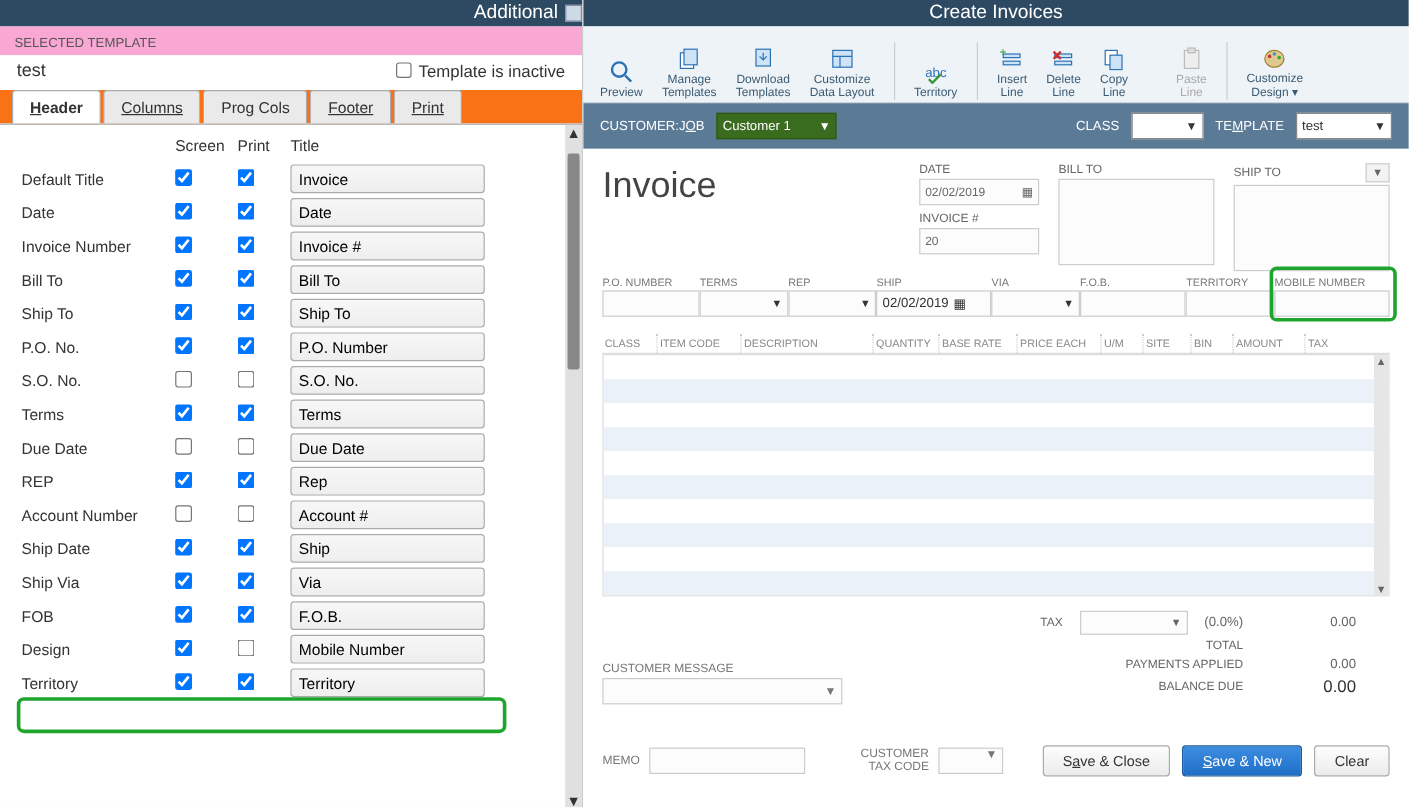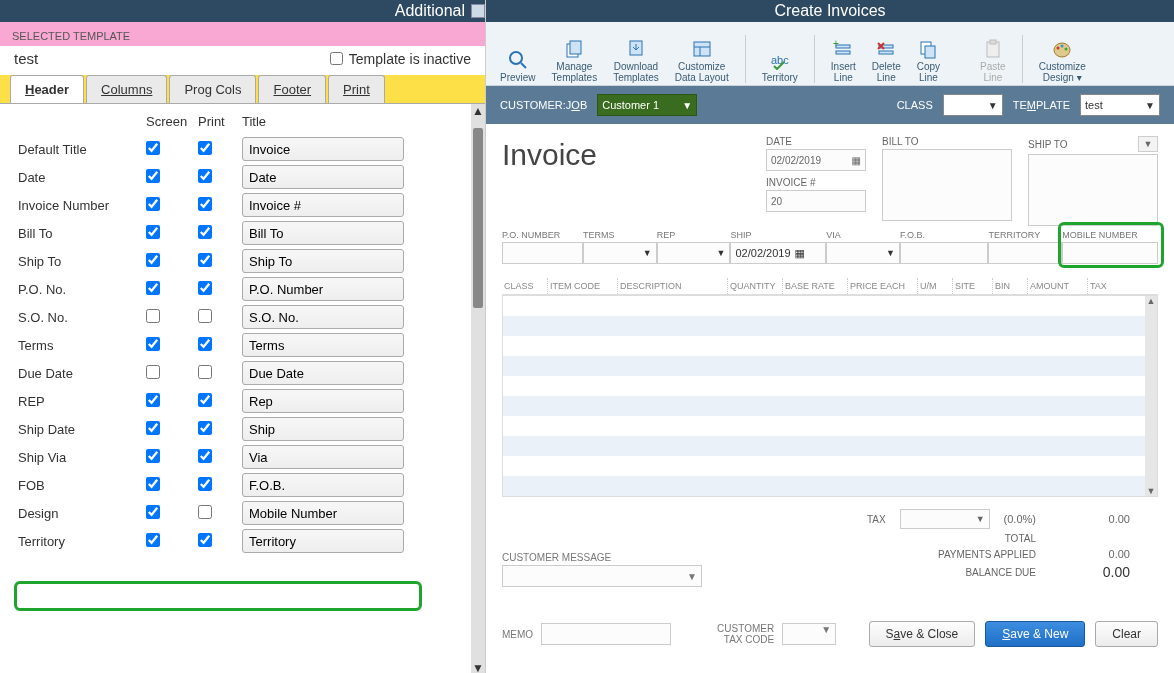--- a/index.html
+++ b/index.html
@@ -6,21 +6,21 @@
 body { background: #fff; font-size: 12px; color: #333; }
 .container { display: flex; width: 1174px; height: 673px; }
 .left-panel { width: 486px; border-right: 1px solid #ccc; display: flex; flex-direction: column; background: #f5f5f5; }
 .right-panel { width: 688px; display: flex; flex-direction: column; }
 .title-bar { background: #2e4a63; color: #fff; height: 22px; display: flex; align-items: center; justify-content: flex-end; padding: 0 0; font-size: 16px; }
 .title-bar.center { justify-content: center; }
 .sel-tpl { padding: 8px 12px 4px; font-size: 11px; color: #555; background: #f9a8d4; }
 .tpl-row { display: flex; align-items: center; padding: 4px 14px 8px; background: #fff; font-size: 15px; }
 .tpl-row .tname { flex: 1; }
 .tpl-row input[type=checkbox]{ margin-right:6px; }
-.tabs { display: flex; padding: 0 10px; background: #fde047; }
+.tabs { display: flex; padding: 0 10px; background: #f97316; }
 .tab { border: 1px solid #aaa; border-bottom: none; padding: 6px 14px; font-size: 13px; background: #eaeaea; margin-right: 2px; cursor: pointer; border-radius: 3px 3px 0 0; }
 .tab.active { background: #fff; font-weight: bold; }
 .tab u { text-decoration: underline; }
 .hdr-body { flex: 1; overflow: hidden; display: flex; background: #fff; border-top:1px solid #aaa; }
 .hdr-scroll { flex: 1; padding: 10px 8px 0 18px; overflow-y: auto; }
 .col-heads { display: flex; font-size: 13px; margin-bottom: 6px; }
 .col-heads .c0 { width: 128px; }
 .col-heads .c1 { width: 52px; }
 .col-heads .c2 { width: 44px; }
 .row { display: flex; align-items: center; height: 28px; }
@@ -185,20 +185,26 @@
             <div class="chkcell2"><input type="checkbox" style=""></div>
             <input class="titleinput" value="Due Date" style="">
           </div>
           <div class="row">
             <div class="lbl">REP</div>
             <div class="chkcell"><input type="checkbox" checked="" style=""></div>
             <div class="chkcell2"><input type="checkbox" checked="" style=""></div>
             <input class="titleinput" value="Rep" style="">
           </div>
           <div class="row">
+            <div class="lbl">Account Number</div>
+            <div class="chkcell"><input type="checkbox" style=""></div>
+            <div class="chkcell2"><input type="checkbox" style=""></div>
+            <input class="titleinput" value="Account #" style="">
+          </div>
+          <div class="row">
             <div class="lbl">Ship Date</div>
             <div class="chkcell"><input type="checkbox" checked="" style=""></div>
             <div class="chkcell2"><input type="checkbox" checked="" style=""></div>
             <input class="titleinput" value="Ship" style="">
           </div>
           <div class="row">
             <div class="lbl">Ship Via</div>
             <div class="chkcell"><input type="checkbox" checked="" style=""></div>
             <div class="chkcell2"><input type="checkbox" checked="" style=""></div>
             <input class="titleinput" value="Via" style="">

